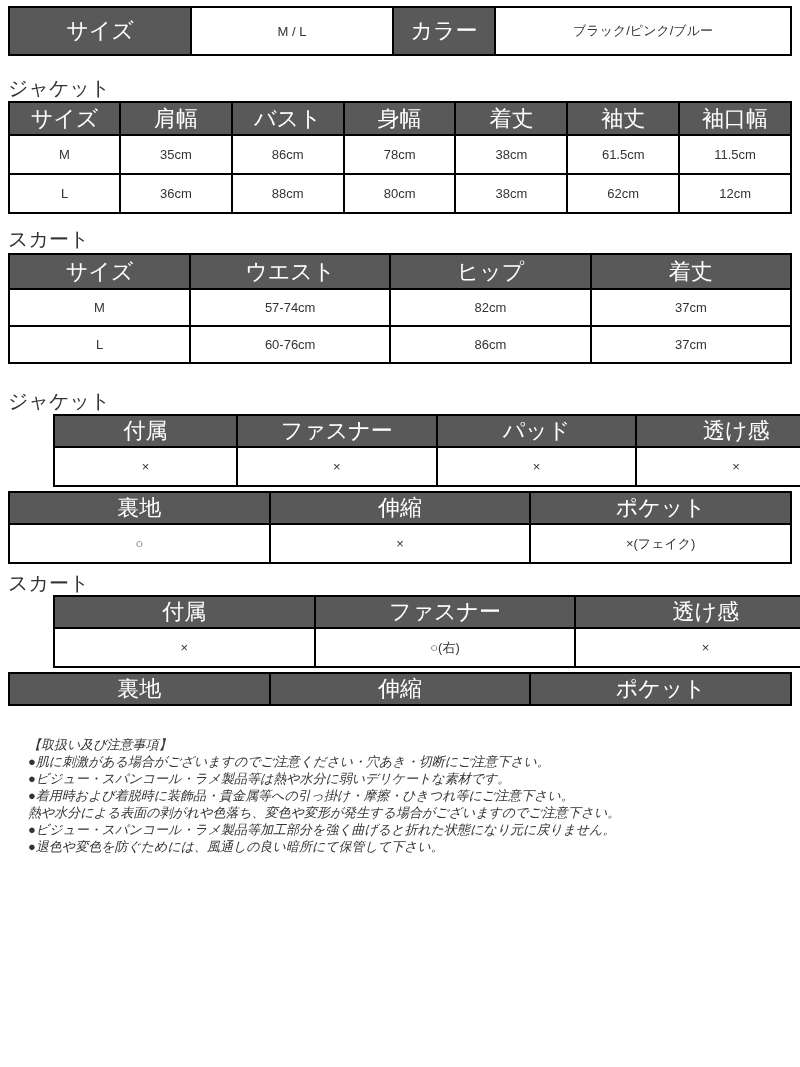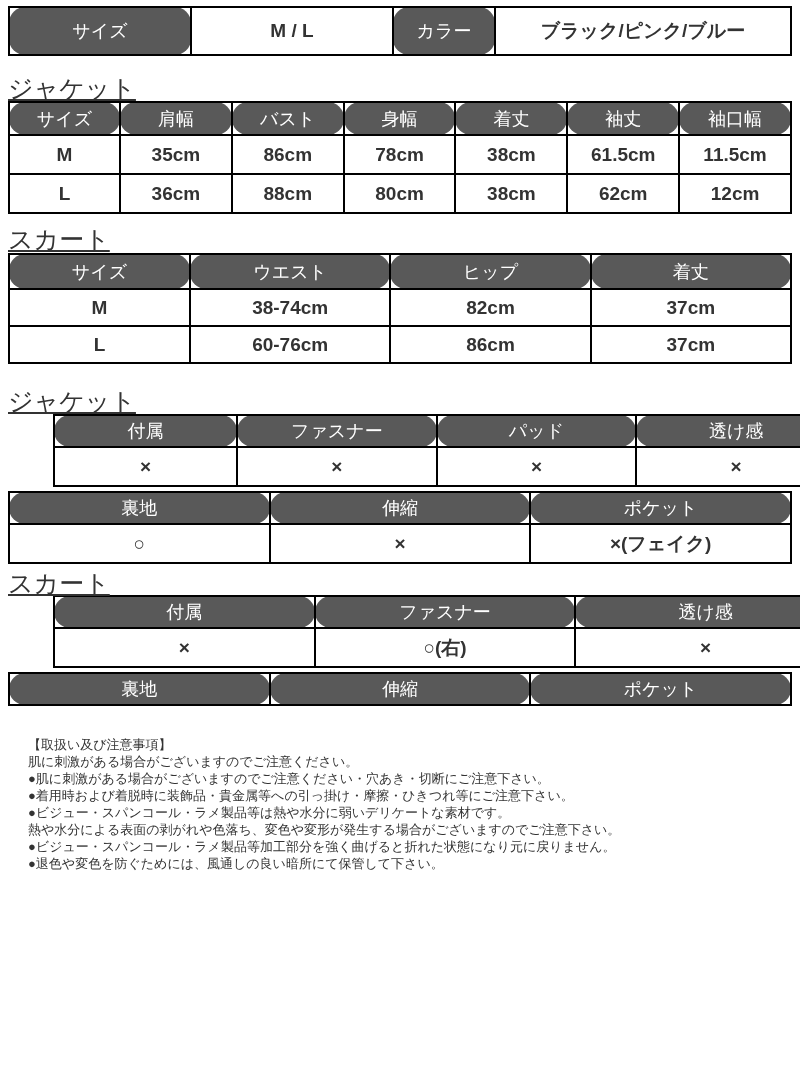--- a/index.html
+++ b/index.html
@@ -10,53 +10,53 @@
     color:var(--body-text,#333);
   }
   .page { padding:6px 8px 0 8px; }
 
   table { border-collapse:collapse; table-layout:fixed; width:784px; }
   th, td {
     border:2px solid var(--border,#000);
     text-align:center; vertical-align:middle;
     font-weight:normal; overflow:hidden; white-space:nowrap;
   }
-  th.hdr { background:var(--header-bg,#595959); color:var(--header-text,#fff); font-size:18px;border-radius:16px; }
-  td.val { font-size:19px; color:var(--body-text,#333);font-weight:bold; }
+  th.hdr { background:var(--header-bg,#595959); color:var(--header-text,#fff); font-size:22px; }
+  td.val { font-size:13px; color:var(--body-text,#333); }
 
   
   .t-top tr { height:48px; }
   .t-top1 { margin-bottom:4px; }
   .c-lab  { width:182px; }
   .c-ml   { width:202px; }
   .c-col  { width:102px; }
 
   
-  .section-title { font-size:25px; line-height:20px; color:var(--body-text,#333);text-decoration:underline; }
+  .section-title { font-size:20px; line-height:20px; color:var(--body-text,#333); }
   .st-jacket-size  { margin:22px 0 3px; }
   .st-skirt-size   { margin:15px 0 4px; }
   .st-jacket-det   { margin:27px 0 3px; }
   .st-skirt-det    { margin:9px 0 2px; }
 
   
   .t-jacket .hrow { height:33px; }
   .t-jacket .drow { height:39px; }
   .t-skirt  .hrow { height:35px; }
   .t-skirt  .drow { height:37px; }
   .c-size7 { width:111px; }
   .c-size4 { width:181px; }
 
   
   .t-det .hrow { height:32px; }
   .t-det .drow { height:39px; }
   .t-det-a { margin-bottom:4px;margin-left:45px; }
   .c-det4 { width:183px; }
 
   
-  .notes { margin:30px 0 0 20px; font-size:13px; line-height:17px; color:var(--body-text,#333); }
+  .notes { margin:30px 0 0 20px; font-size:13px; line-height:17px; color:var(--body-text,#333);font-style:italic; }
   .notes div { white-space:nowrap; }
 </style>
 </head>
 <body>
 
 <div class="page">
 
   <table class="t-top t-top1">
     <colgroup>
         <col class="c-lab">
@@ -127,21 +127,21 @@
       </colgroup>
     <tbody>
         <tr class="hrow">
       <th class="hdr">サイズ</th>
       <th class="hdr">ウエスト</th>
       <th class="hdr">ヒップ</th>
       <th class="hdr">着丈</th>
     </tr>
     <tr class="drow">
       <td class="val">M</td>
-      <td class="val">38-74cm</td>
+      <td class="val">57-74cm</td>
       <td class="val">82cm</td>
       <td class="val">37cm</td>
     </tr>
     <tr class="drow">
       <td class="val">L</td>
       <td class="val">60-76cm</td>
       <td class="val">86cm</td>
       <td class="val">37cm</td>
     </tr>
   </tbody>
@@ -220,22 +220,21 @@
         <tr class="hrow">
       <th class="hdr">裏地</th>
       <th class="hdr">伸縮</th>
       <th class="hdr">ポケット</th>
     </tr>
   </tbody>
     </table>
 
   <div class="notes">
     <div>【取扱い及び注意事項】</div>
-    <div>肌に刺激がある場合がございますのでご注意ください。</div>
     <div>●肌に刺激がある場合がございますのでご注意ください・穴あき・切断にご注意下さい。</div>
+    <div>●ビジュー・スパンコール・ラメ製品等は熱や水分に弱いデリケートな素材です。</div>
     <div>●着用時および着脱時に装飾品・貴金属等への引っ掛け・摩擦・ひきつれ等にご注意下さい。</div>
-    <div>●ビジュー・スパンコール・ラメ製品等は熱や水分に弱いデリケートな素材です。</div>
     <div>熱や水分による表面の剥がれや色落ち、変色や変形が発生する場合がございますのでご注意下さい。</div>
     <div>●ビジュー・スパンコール・ラメ製品等加工部分を強く曲げると折れた状態になり元に戻りません。</div>
     <div>●退色や変色を防ぐためには、風通しの良い暗所にて保管して下さい。</div>
   </div>
 
 </div>
 
 </body></html>

